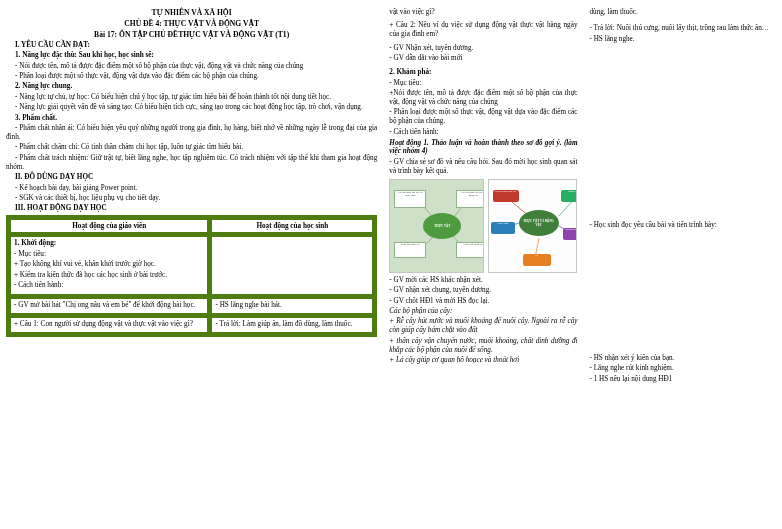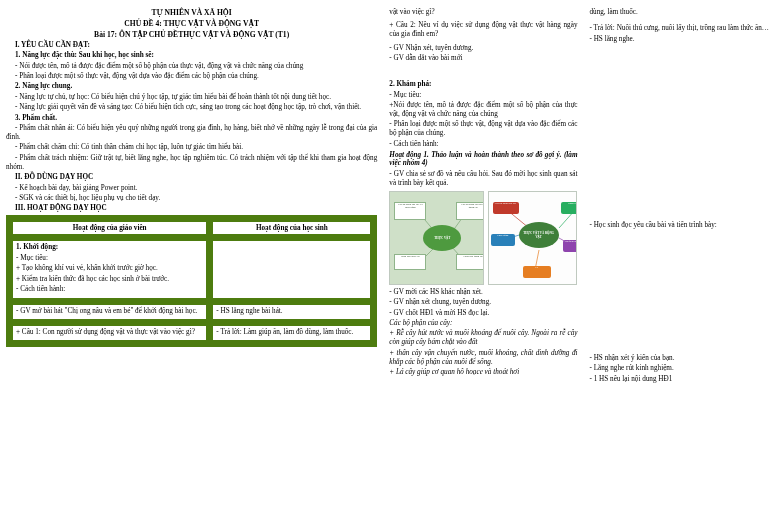--- a/index.html
+++ b/index.html
@@ -50,21 +50,21 @@
   .title-main { font-weight: bold; font-size: 7.6px; }
   .title-sub { font-weight: bold; font-size: 7.6px; }
 
   table.plan {
     width: 100%;
     border-collapse: collapse;
     table-layout: fixed;
     margin-top: 2px;
   }
   table.plan td, table.plan th {
-    border: 7px solid #4d7c0f;
+    border: 5px solid #4d7c0f;
     vertical-align: top;
     padding: 2px 3px;
   }
   table.plan th {
     font-weight: bold;
     text-align: center;
     font-size: 7.2px;
   }
   .cell p { margin-bottom: 1.5px; }
 
@@ -151,21 +151,21 @@
         <p class="title-sub">Bài 17: ÔN TẬP CHỦ ĐỀTHỰC VẬT VÀ ĐỘNG VẬT (T1)</p>
       </div>
 
       <p class="b ind">I. YÊU CẦU CẦN ĐẠT:</p>
       <p class="b ind">1. Năng lực đặc thù: Sau khi học, học sinh sẽ:</p>
       <p class="ind">- Nói được tên, mô tả được đặc điểm một số bộ phận của thực vật, động vật và chức năng của chúng</p>
       <p class="ind">- Phân loại được một số thực vật, động vật dựa vào đặc điểm các bộ phận của chúng.</p>
 
       <p class="b ind">2. Năng lực chung.</p>
       <p class="ind">- Năng lực tự chủ, tự học: Có biểu hiện chú ý học tập, tự giác tìm hiểu bài để hoàn thành tốt nội dung tiết học.</p>
-      <p class="ind">- Năng lực giải quyết vấn đề và sáng tạo: Có biểu hiện tích cực, sáng tạo trong các hoạt động học tập, trò chơi, vận thiết.</p>
+      <p class="ind">- Năng lực giải quyết vấn đề và sáng tạo: Có biểu hiện tích cực, sáng tạo trong các hoạt động học tập, trò chơi, vận dụng.</p>
 
       <p class="b ind">3. Phẩm chất.</p>
       <p class="ind">- Phẩm chất nhân ái: Có biểu hiện yêu quý những người trong gia đình, họ hàng, biết nhớ về những ngày lễ trong đại của gia đình.</p>
       <p class="ind">- Phẩm chất chăm chỉ: Có tinh thần chăm chỉ học tập, luôn tự giác tìm hiểu bài.</p>
       <p class="ind">- Phẩm chất trách nhiệm: Giữ trật tự, biết lắng nghe, học tập nghiêm túc. Có trách nhiệm với tập thể khi tham gia hoạt động nhóm.</p>
 
       <p class="b ind">II. ĐỒ DÙNG DẠY HỌC</p>
       <p class="ind">- Kế hoạch bài dạy, bài giảng Power point.</p>
       <p class="ind">- SGK và các thiết bị, học liệu phụ vụ cho tiết dạy.</p>
 
@@ -215,21 +215,21 @@
 
     <div class="col col-2">
       <p style="visibility:hidden;height:0;margin:0">+ Câu 1: Con người sử dụng động vật và thực vật vào việc gì?</p>
       <p>vật vào việc gì?</p>
       <div class="gap"></div>
       <p>+ Câu 2: Nêu ví dụ việc sử dụng động vật thực vật hàng ngày của gia đình em?</p>
       <div class="gap"></div>
       <p>- GV Nhận xét, tuyên dương.</p>
       <p>- GV dẫn dắt vào bài mới</p>
 
-      <p class="b" style="margin-top:17px">2. Khám phá:</p>
+      <p class="b" style="margin-top:5px">2. Khám phá:</p>
       <p>- Mục tiêu:</p>
       <p>+Nói được tên, mô tả được đặc điểm một số bộ phận của thực vật, động vật và chức năng của chúng</p>
       <p>- Phân loại được một số thực vật, động vật dựa vào đặc điểm các bộ phận của chúng.</p>
       <p>- Cách tiến hành:</p>
       <p class="bi" style="margin-top:2px">Hoạt động 1. Thảo luận và hoàn thành theo sơ đồ gợi ý. (làm việc nhóm 4)</p>
       <p style="margin-top:0">- GV chia sẻ sơ đồ và nêu câu hỏi. Sau đó mời học sinh quan sát và trình bày kết quả.</p>
 
       <div class="fig-row">
         <div class="fig fig-a">
           <svg class="figlines" width="105" height="92">

